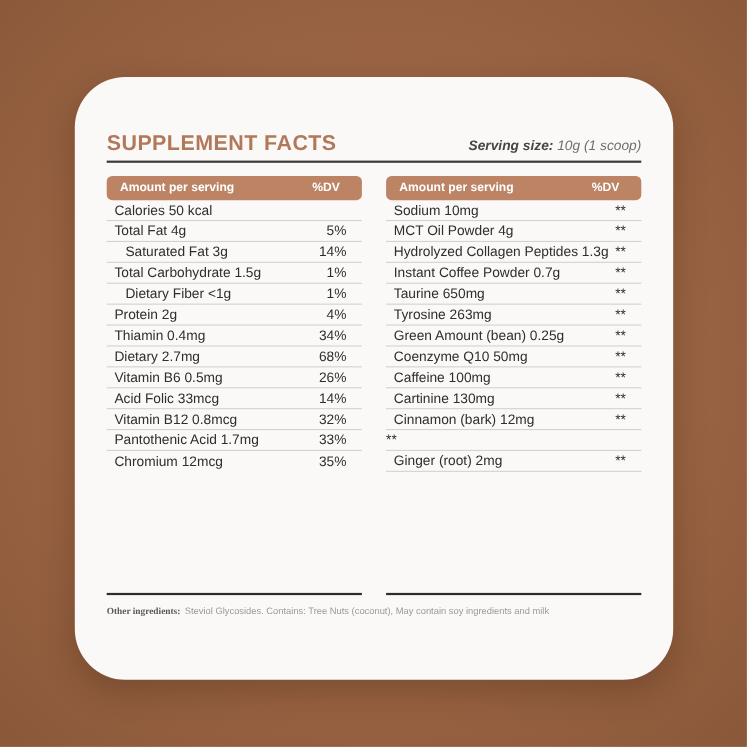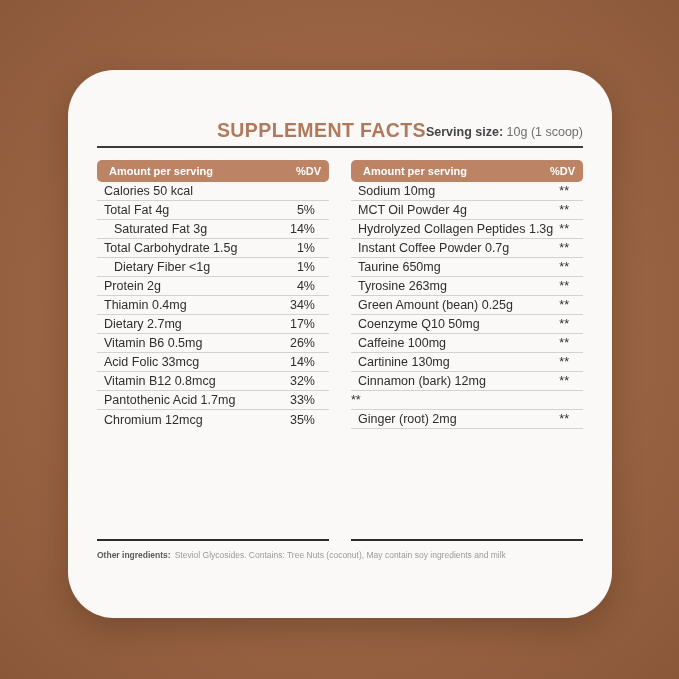--- a/index.html
+++ b/index.html
@@ -19,57 +19,58 @@
     background: #fbf9f8;
     border-radius: 46px;
     box-shadow: 0 10px 30px rgba(50, 25, 8, 0.28);
     padding: 0 29px;
   }
 
   
   .header-row {
     height: 78px;
     display: flex;
-    justify-content: flex-end;
+    justify-content: space-between;
     align-items: baseline;
     border-bottom: 2px solid #3a3a3a;
     padding-bottom: 6px;
   }
   .header-row { align-items: flex-end; }
   .page-title {
     font-size: 19.5px;
     font-weight: bold;
     letter-spacing: 0.4px;
     color: #b1795a;
     line-height: 1;
   }
   .serving {
     font-size: 12.5px;
     color: #6e6e6e;
     line-height: 1.1;
     white-space: nowrap;
+    font-style: italic;
   }
   .serving .serving-label { font-weight: bold; color: #454545; }
 
   
   .columns {
     margin-top: 12px;
     display: flex;
     gap: 22px;
   }
   .table { width: 232px; }
 
   .col-header {
     height: 22px;
     background: #bc8365;
     border-radius: 5px;
     display: flex;
     align-items: center;
     justify-content: space-between;
-    padding: 0 8px 0 12px;
+    padding: 0 20px 0 12px;
     color: #ffffff;
     font-size: 11px;
     font-weight: bold;
     gap: 48px;
   }
 
   .table-body {
     height: 359px;
     border-bottom: 2px solid #2c2c2c;
   }
@@ -87,21 +88,21 @@
   .row .row-dv { padding-right: 14px; white-space: nowrap; }
   .table--left .row:last-child { border-bottom: none; }
 
   
   .footer {
     margin-top: 9px;
     font-size: 8.5px;
     color: #9a9a9a;
     line-height: 1.2;
   }
-  .footer .footer-label { font-weight: bold; color: #5a5a5a; margin-right: 4px; }
+  .footer .footer-label { font-weight: bold; color: #5a5a5a; margin-right: 4px; font-family: Liberation Serif, serif; }
 </style>
 </head>
 <body>
 
 <div class="stage">
   <div class="card">
 
     <div class="header-row">
       <div class="page-title">SUPPLEMENT FACTS</div>
       <div class="serving">
@@ -140,21 +141,21 @@
             <div class="row">
               <span class="row-name">Protein 2g</span>
               <span class="row-dv">4%</span>
             </div>
             <div class="row">
               <span class="row-name">Thiamin 0.4mg</span>
               <span class="row-dv">34%</span>
             </div>
             <div class="row">
               <span class="row-name">Dietary 2.7mg</span>
-              <span class="row-dv">17%</span>
+              <span class="row-dv">68%</span>
             </div>
             <div class="row">
               <span class="row-name">Vitamin B6 0.5mg</span>
               <span class="row-dv">26%</span>
             </div>
             <div class="row">
               <span class="row-name">Acid Folic 33mcg</span>
               <span class="row-dv">14%</span>
             </div>
             <div class="row">

